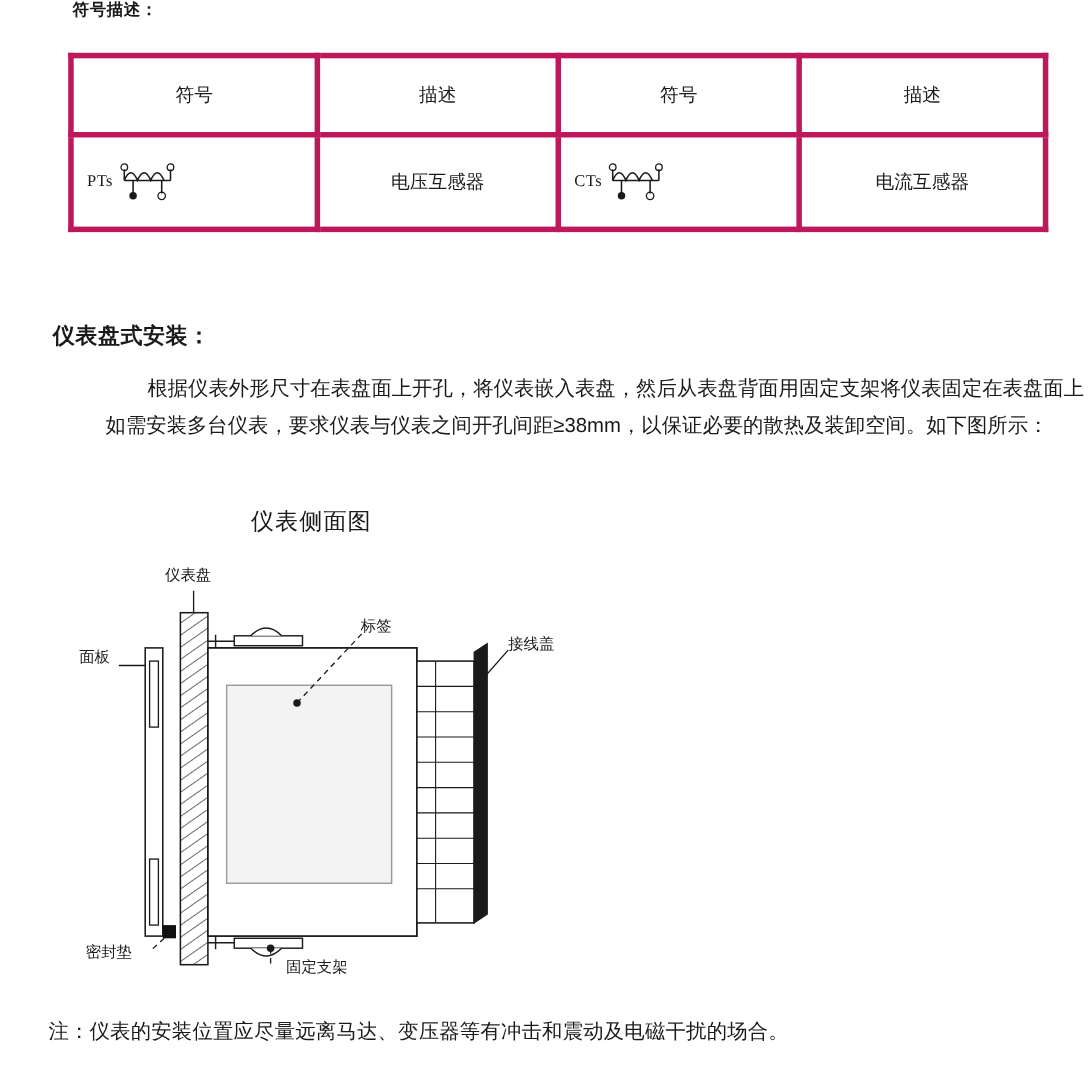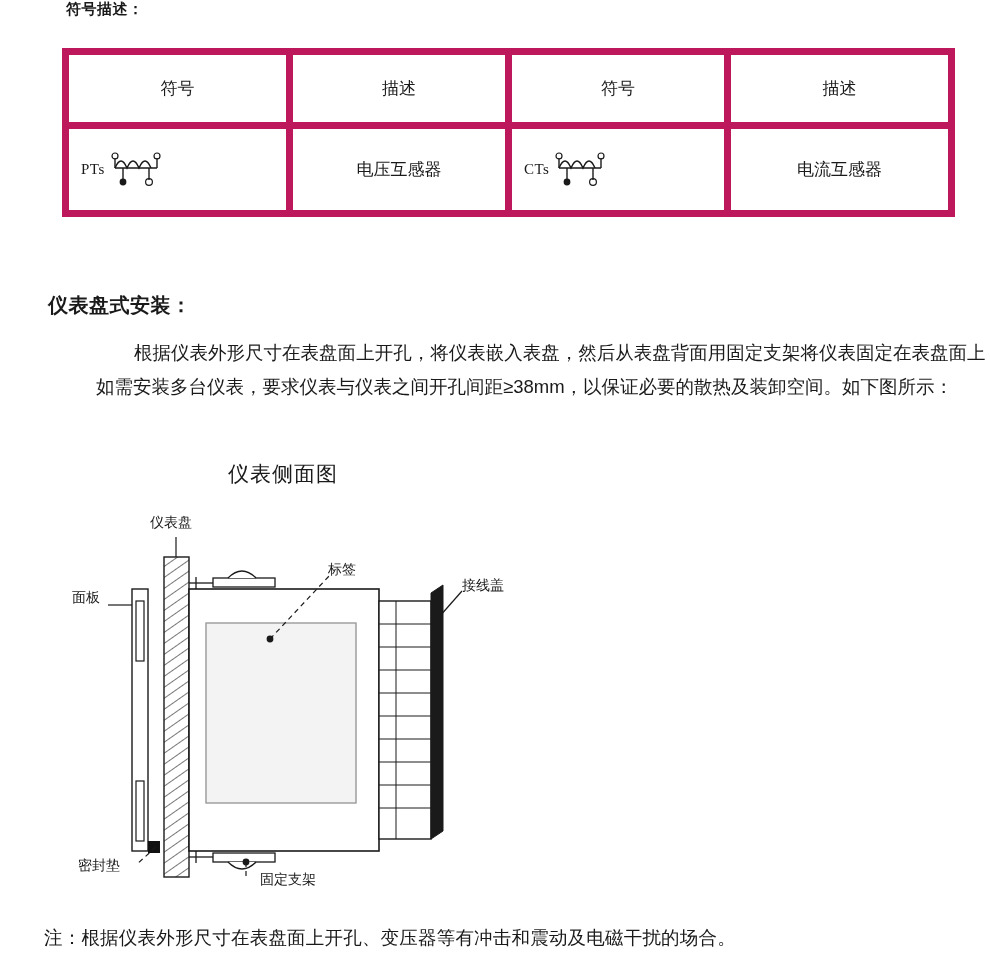--- a/index.html
+++ b/index.html
@@ -29,21 +29,21 @@
   
   .sym-table {
     position: absolute;
     left: 62px;
     top: 48px;
     width: 886px;
     border-collapse: collapse;
     table-layout: fixed;
   }
   .sym-table td {
-    border: 7px solid #be185d;
+    border: 5px solid #be185d;
     text-align: center;
     vertical-align: middle;
     font-size: 17px;
     padding: 12px;
   }
   .sym-table tr.head td { height: 43px; }
   .sym-table tr.body td { height: 57px; }
   .sym-table col.c1 { width: 224px; }
   .sym-table col.c2 { width: 219px; }
   .sym-table col.c3 { width: 219px; }
@@ -243,13 +243,13 @@
   </svg>
 
   <span class="lbl" style="left:150px; top:9px;">仪表盘</span>
   <span class="lbl" style="left:72px; top:84px;">面板</span>
   <span class="lbl" style="left:328px; top:56px;">标签</span>
   <span class="lbl" style="left:462px; top:72px;font-family:Liberation Mono, monospace;">接线盖</span>
   <span class="lbl" style="left:78px; top:352px;">密封垫</span>
   <span class="lbl" style="left:260px; top:366px;">固定支架</span>
 </div>
 
-<div class="note">注：根据仪表外形尺寸在表盘面上开孔、变压器等有冲击和震动及电磁干扰的场合。</div>
+<div class="note">注：仪表的安装位置应尽量远离马达、变压器等有冲击和震动及电磁干扰的场合。</div>
 
 </body></html>

